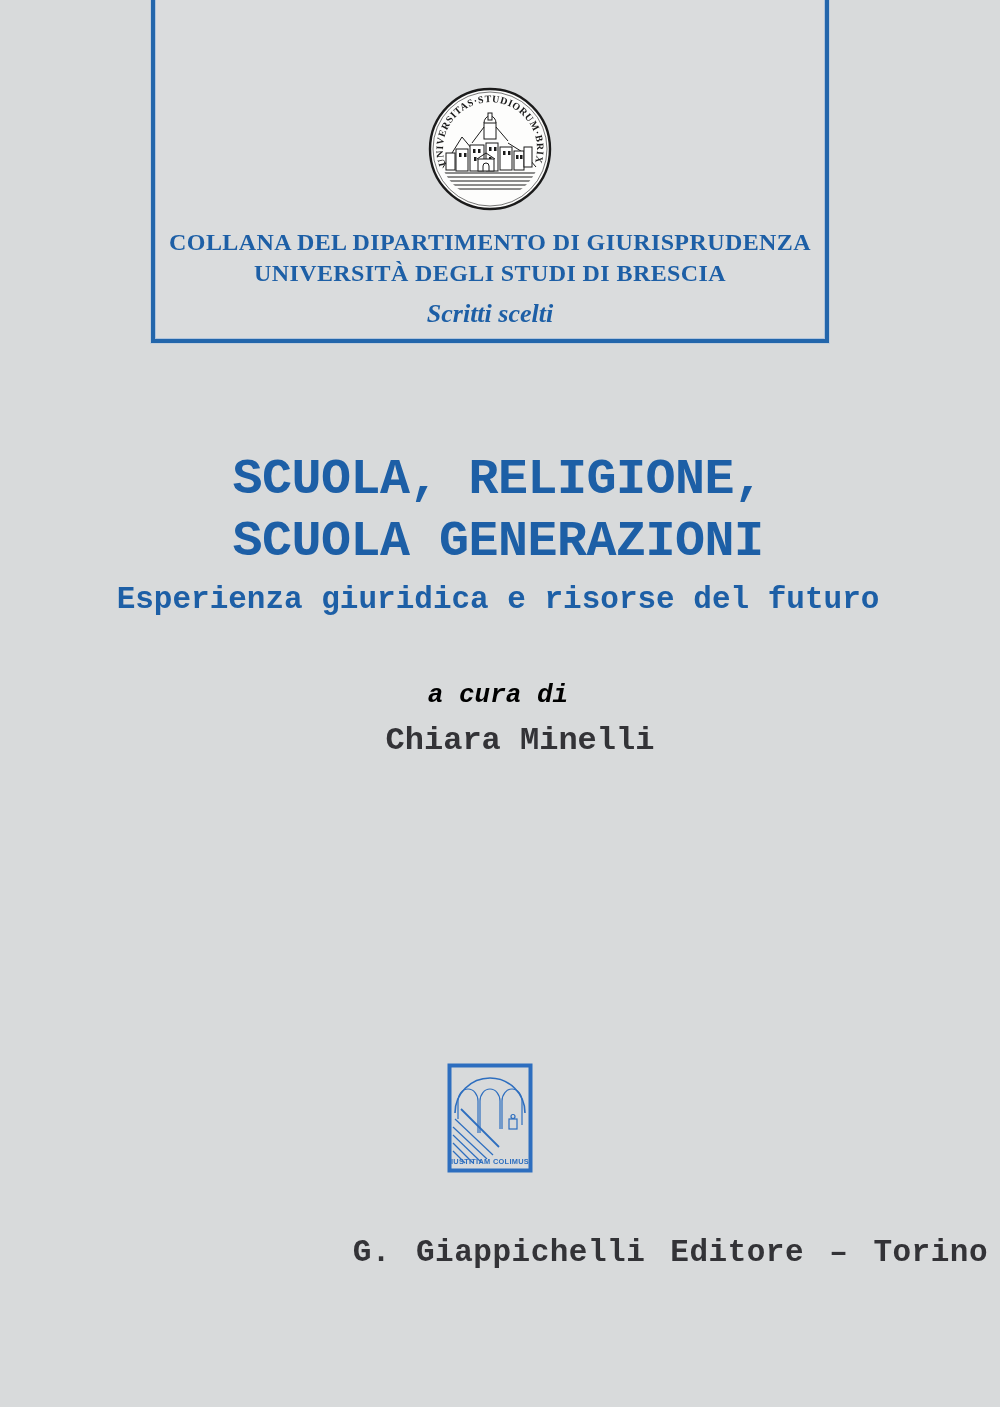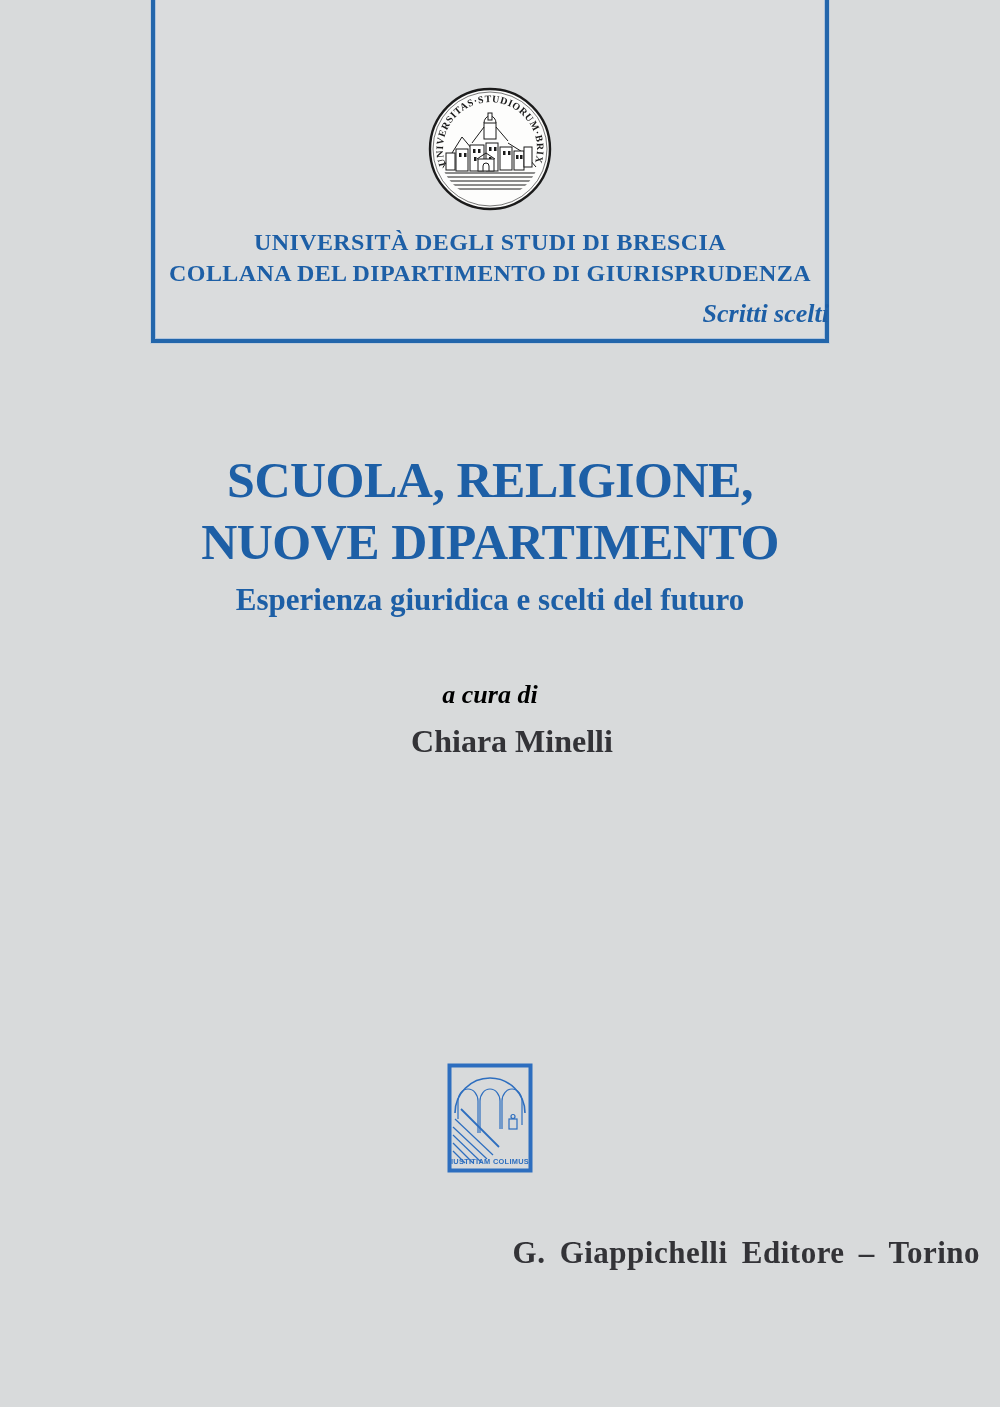--- a/index.html
+++ b/index.html
@@ -44,30 +44,30 @@
     font-weight: bold;
     font-size: 24px;
     line-height: 31px;
     letter-spacing: 0.4px;
   }
   .series-subtitle {
     position: absolute;
     left: 151px;
     top: 299px;
     width: 678px;
-    text-align: right;
+    text-align: center;
     color: #1d5fa6;
     font-weight: bold;
     font-style: italic;
     font-size: 26px;
     line-height: 30px;
   }
 
   
-  .centered { position: absolute; left: 0; width: 980px; text-align: center; }
+  .centered { position: absolute; left: 8px; width: 980px; text-align: center; font-family: Liberation Mono, monospace; }
   .book-title {
     top: 449px;
     color: #1d5fa6;
     font-weight: bold;
     font-size: 50px;
     line-height: 62px;
     letter-spacing: -0.5px;
   }
   .book-subtitle {
     top: 581px;
@@ -173,30 +173,30 @@
         <line x1="12" y1="86" x2="112" y2="86"></line>
         <line x1="10" y1="90" x2="114" y2="90"></line>
         <line x1="10" y1="94" x2="114" y2="94"></line>
         <line x1="12" y1="98" x2="112" y2="98"></line>
         <line x1="18" y1="102" x2="106" y2="102"></line>
       </g>
     </svg>
   </div>
 
   <div class="series-lines">
+    <div>COLLANA DEL DIPARTIMENTO DI GIURISPRUDENZA</div>
     <div>UNIVERSITÀ DEGLI STUDI DI BRESCIA</div>
-    <div>COLLANA DEL DIPARTIMENTO DI GIURISPRUDENZA</div>
   </div>
   <div class="series-subtitle">Scritti scelti</div>
 
   <div class="centered book-title">
     <div>SCUOLA, RELIGIONE,</div>
-    <div>NUOVE DIPARTIMENTO</div>
-  </div>
-  <div class="centered book-subtitle">Esperienza giuridica e scelti del futuro</div>
+    <div>SCUOLA GENERAZIONI</div>
+  </div>
+  <div class="centered book-subtitle">Esperienza giuridica e risorse del futuro</div>
 
   <div class="centered curated-by">a cura di</div>
   <div class="centered editor-name">Chiara Minelli</div>
 
   <div class="publisher-logo-wrap">
     <svg viewBox="0 0 86 110" width="86" height="110">
       <g stroke="#2d6ebf" fill="none">
         <rect x="2.5" y="2.5" width="81" height="105" stroke-width="4"></rect>
 
         <path d="M8,50 A35,35 0 0 1 78,50" stroke-width="1.6"></path>

